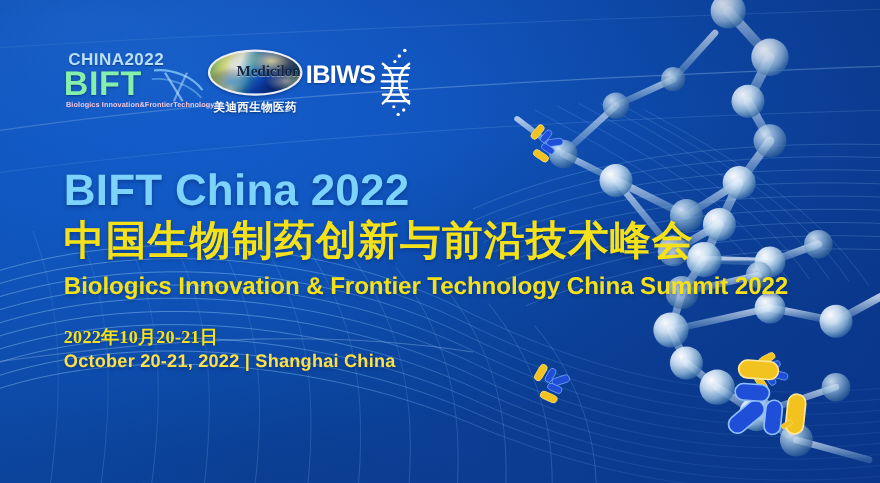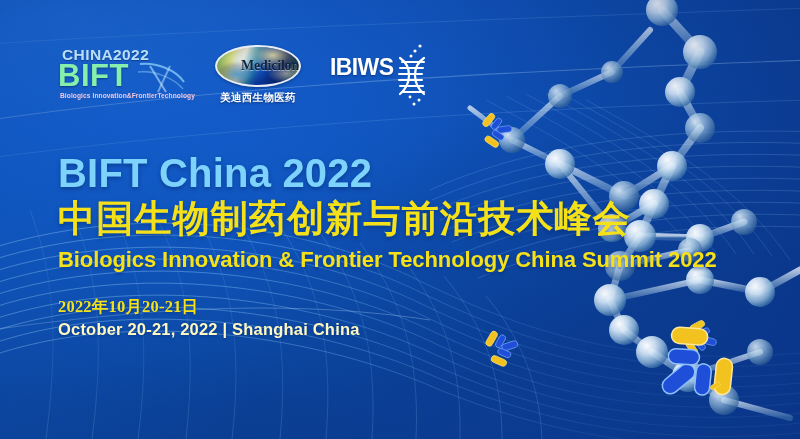--- a/index.html
+++ b/index.html
@@ -48,21 +48,20 @@
     width: 100%; height: 100%;
   }
 
   
   .logo-strip {
     position: absolute;
     left: 58px;
     top: 44px;
     display: flex;
     align-items: center;
-    gap: 26px;
   }
 
   
   .bift-logo {
     position: relative;
     width: 128px;
     height: 58px;
   }
   .bift-china {
     position: absolute;
@@ -229,21 +228,21 @@
     font-weight: bold;
     color: #f5e11a;
     letter-spacing: 0.2px;
     line-height: 1.35;
     text-shadow: 0 1px 3px rgba(0,30,90,0.45);
     font-family: Liberation Serif, serif;
   }
   .d-en {
     font-size: 16.5px;
     font-weight: bold;
-    color: #fef9c3;
+    color: #fde047;
     letter-spacing: 0.2px;
     line-height: 1.35;
     text-shadow: 0 1px 3px rgba(0,30,90,0.45);
     font-family: "Liberation Sans", sans-serif;
   }
 </style>
 </head>
 <body>
 
 <div id="banner">

